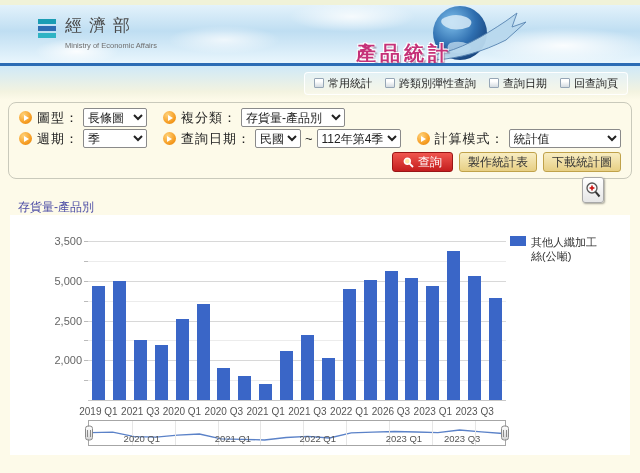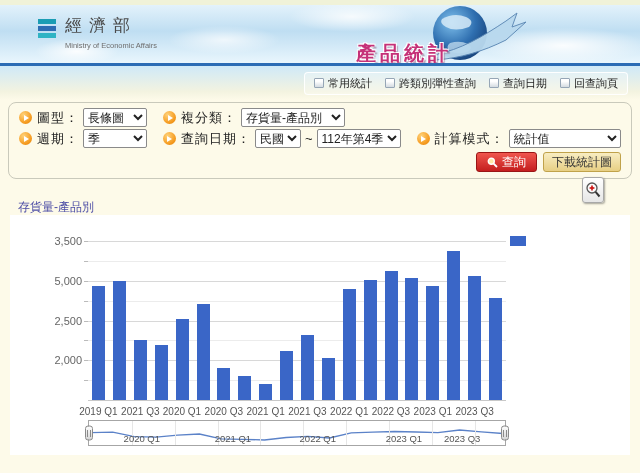--- a/index.html
+++ b/index.html
@@ -187,20 +187,21 @@
     </select>
   </div>
   <div class="btn-row">
     <button class="btn-query">
       <svg width="11" height="11" viewBox="0 0 11 11">
         <circle cx="4.3" cy="4.3" r="3" fill="#ffe9a8" stroke="#fff" stroke-width="1.4"></circle>
         <line x1="6.6" y1="6.6" x2="10" y2="10" stroke="#fff" stroke-width="1.8"></line>
       </svg>
       <span>查詢</span>
     </button>
+    <button class="btn-tan">製作統計表</button>
     <button class="btn-tan">下載統計圖</button>
   </div>
 </div>
 
 <div class="zoom-btn">
   <svg width="16" height="18" viewBox="0 0 16 18">
     <circle cx="7" cy="7" r="5" fill="#fafafa" stroke="#555" stroke-width="1.3"></circle>
     <line x1="10.6" y1="10.8" x2="14.5" y2="15.5" stroke="#333" stroke-width="2"></line>
     <line x1="4.6" y1="7" x2="9.4" y2="7" stroke="#cc1111" stroke-width="1.6"></line>
     <line x1="7" y1="4.6" x2="7" y2="9.4" stroke="#cc1111" stroke-width="1.6"></line>
@@ -252,26 +253,27 @@
       <div class="bar" title="2023 Q2: 3370" style="left: 359.2px; top: 36.3px; height: 148.7px; background: rgb(58, 102, 199);"></div>
       <div class="bar" title="2023 Q3: 3060" style="left: 380.1px; top: 61px; height: 124px; background: rgb(58, 102, 199);"></div>
       <div class="bar" title="2023 Q4: 2780" style="left: 401px; top: 83.2px; height: 101.8px; background: rgb(58, 102, 199);"></div>
       <div class="xlabel" style="left: 10.4px;">2019 Q1</div>
       <div class="xlabel" style="left: 52.3px;">2021 Q3</div>
       <div class="xlabel" style="left: 94px;">2020 Q1</div>
       <div class="xlabel" style="left: 135.8px;">2020 Q3</div>
       <div class="xlabel" style="left: 177.6px;">2021 Q1</div>
       <div class="xlabel" style="left: 219.4px;">2021 Q3</div>
       <div class="xlabel" style="left: 261.3px;">2022 Q1</div>
-      <div class="xlabel" style="left: 303px;">2022 Q3</div>
+      <div class="xlabel" style="left: 303px;">2026 Q3</div>
       <div class="xlabel" style="left: 344.8px;">2023 Q1</div>
       <div class="xlabel" style="left: 386.6px;">2023 Q3</div>
     </div>
   <div class="legend">
     <span class="legend-swatch" style="background: rgb(58, 102, 199);"></span>
+    <span class="legend-text">其他人纖加工絲(公噸)</span>
   </div>
   <div class="navigator">
     <svg class="nav-svg" width="416" height="24" viewBox="0 0 416 24">
         <polyline points="2.0,11.6 23.7,11.2 45.4,15.6 67.1,16.1 88.7,14.1 110.4,13.0 132.1,17.8 153.8,18.4 175.5,19.0 197.2,16.5 218.8,15.3 240.5,17.0 262.2,11.8 283.9,11.2 305.6,10.5 327.3,11.0 348.9,11.6 370.6,9.0 392.3,10.9 414.0,12.5" fill="none" stroke="#5b82c8" stroke-width="1.3"></polyline>
       </svg>
     <div class="nav-handle left"></div>
     <div class="nav-handle right"></div>
   <div class="nav-grid" style="left: 10.3%;"></div>
       <div class="nav-grid" style="left: 20.6%;"></div>
       <div class="nav-grid" style="left: 30.9%;"></div>

